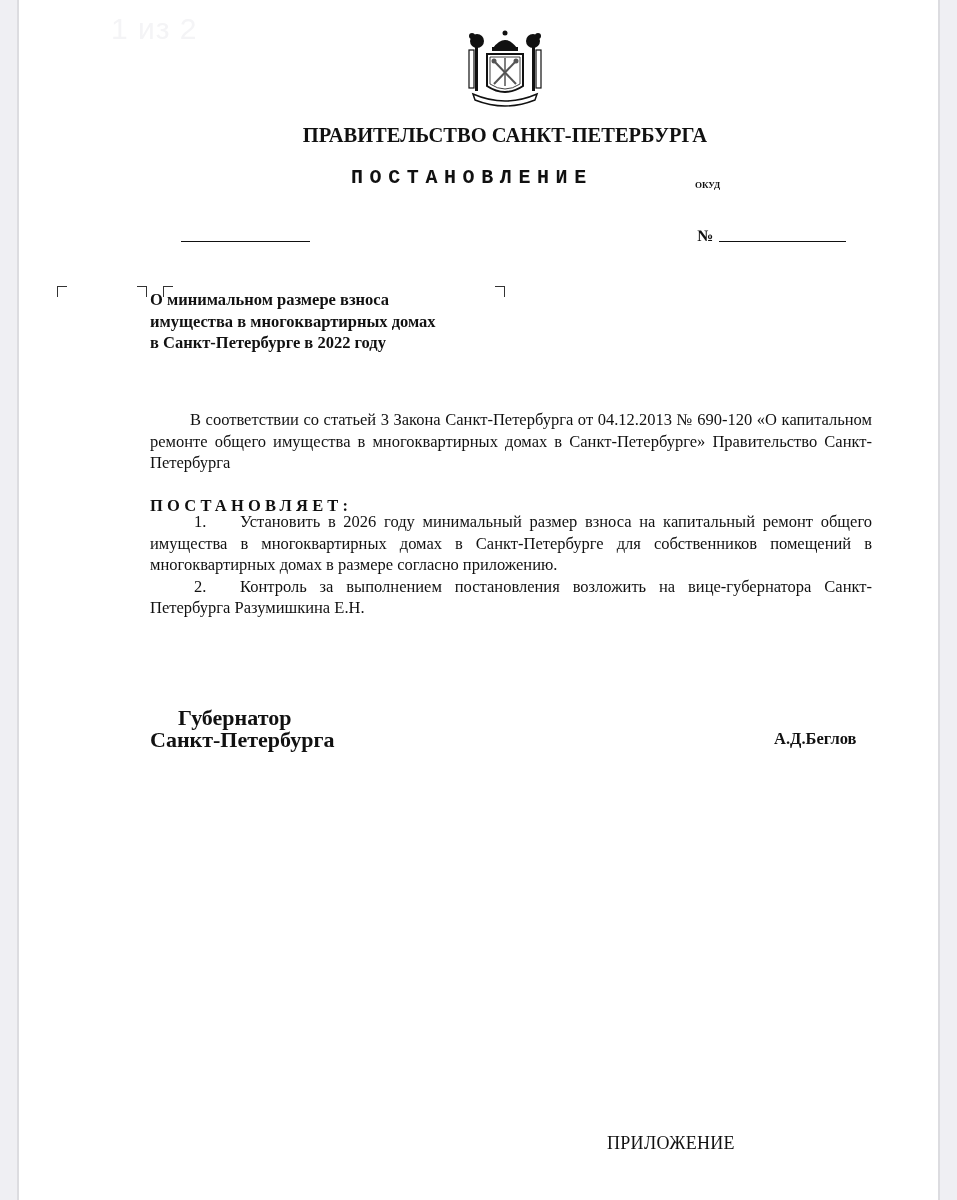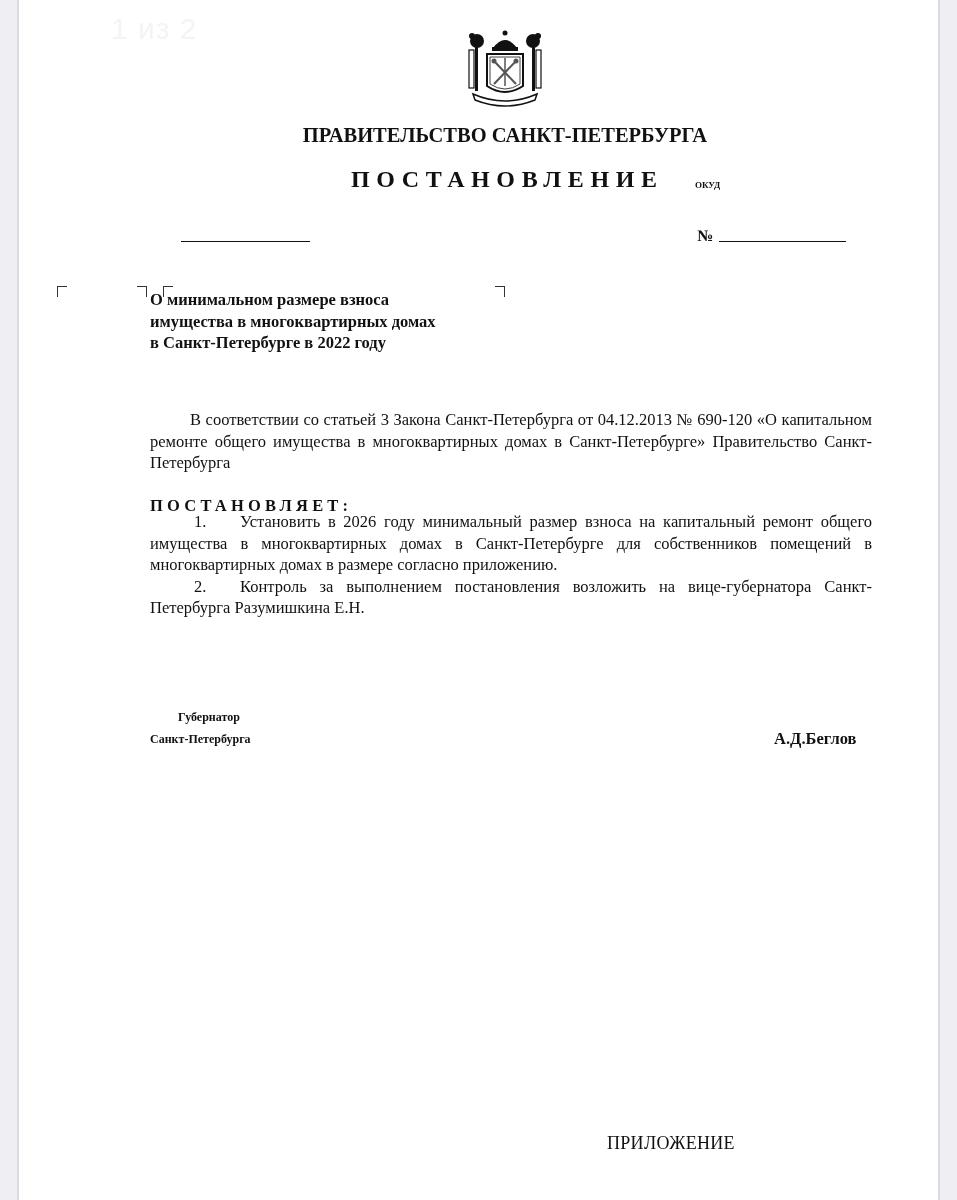--- a/index.html
+++ b/index.html
@@ -31,21 +31,21 @@
     }
     .emblem {
       position: absolute; left: 463px; top: 28px; width: 84px; height: 80px;
     }
     .gov-title {
       position: absolute; left: 0; top: 124px; width: 1010px; text-align: center;
       font-weight: bold; font-size: 20.5px; letter-spacing: 0px;
     }
     .decree-title {
       position: absolute; left: 351px; top: 166px;
-      font-weight: bold; font-size: 24px; letter-spacing: 6.6px;
+      font-weight: bold; font-size: 20px; letter-spacing: 6.6px; font-family: Liberation Mono, monospace;
     }
     .okud {
       position: absolute; left: 695px; top: 180px;
       font-weight: bold; font-size: 9px;
     }
     .date-line {
       position: absolute; left: 181px; top: 241px; width: 129px; height: 0;
       border-top: 1.5px solid #111;
     }
     .number-label {
@@ -71,21 +71,21 @@
     .preamble { top: 409px; text-indent: 40px; }
     .resolves {
       position: absolute; left: 150px; top: 496px;
       font-weight: bold; font-size: 16.5px; letter-spacing: 4.2px;
     }
     .items { top: 511px; }
     .item { text-indent: 44px; }
     .item .num { display: inline-block; width: 46px; text-indent: 0; }
     .signer-title {
       position: absolute; left: 150px; top: 707px;
-      font-weight: bold; font-size: 12px; line-height: 21.5px;
+      font-weight: bold; font-size: 22px; line-height: 21.5px;
     }
     .signer-title .l1 { padding-left: 28px; display: block; }
     .signer-name {
       position: absolute; left: 774px; top: 729px;
       font-weight: bold; font-size: 16.5px;
     }
     .appendix {
       position: absolute; left: 607px; top: 1133px;
       font-size: 18px; letter-spacing: 0.3px;
     }

